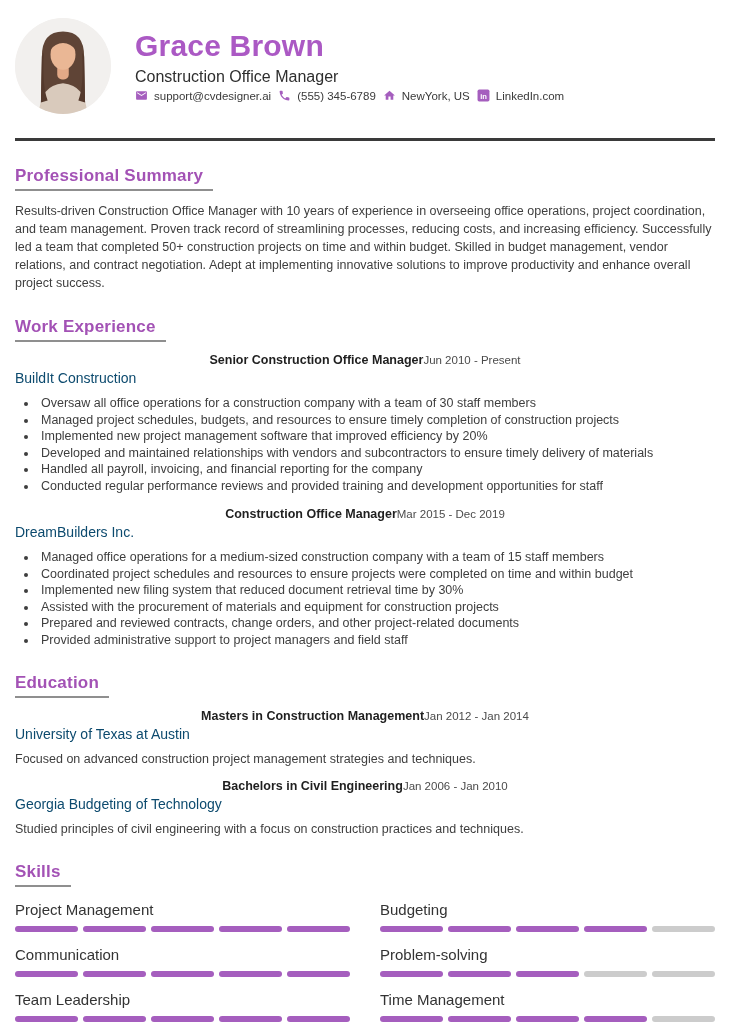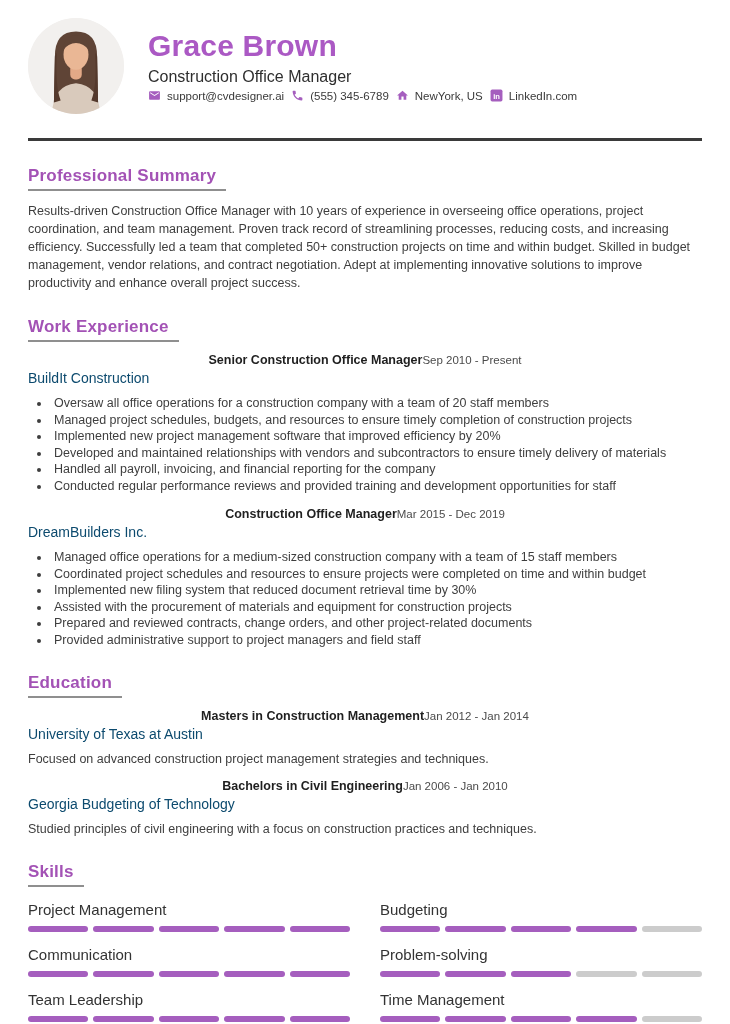--- a/index.html
+++ b/index.html
@@ -13,21 +13,21 @@
     --title-text:#1f1f1f;
     --date-text:#4b4b4b;
   }
   *{margin:0;padding:0;box-sizing:border-box;}
   html,body{background:#fff;}
   body{
     width:730px;height:1024px;overflow:hidden;
     font-family:"Liberation Sans","DejaVu Sans",sans-serif;
     color:var(--text);
   }
-  .page{width:730px;height:1024px;padding:0 28px;background:#fff;}
+  .page{width:730px;height:1024px;padding:0 15px;background:#fff;}
 
   
   .header{
     display:flex;align-items:center;gap:24px;
     padding:18px 0 24px;
     border-bottom:3px solid var(--divider);
   }
   .avatar{
     width:96px;height:96px;border-radius:50%;overflow:hidden;flex:0 0 96px;
     background:#f2f0ee;
@@ -153,25 +153,25 @@
     <h2 class="section-heading">Professional Summary</h2>
     <p class="summary-text">Results-driven Construction Office Manager with 10 years of experience in overseeing office operations, project coordination, and team management. Proven track record of streamlining processes, reducing costs, and increasing efficiency. Successfully led a team that completed 50+ construction projects on time and within budget. Skilled in budget management, vendor relations, and contract negotiation. Adept at implementing innovative solutions to improve productivity and enhance overall project success.</p>
   </section>
 
   <section class="section">
     <h2 class="section-heading">Work Experience</h2>
 
     <div class="job">
       <div class="entry-head">
         <span class="entry-title">Senior Construction Office Manager</span>
-        <span class="entry-dates">Sep 2010 - Present</span>
+        <span class="entry-dates">Jun 2010 - Present</span>
       </div>
       <div class="entry-sub">BuildIt Construction</div>
       <ul>
-        <li>Oversaw all office operations for a construction company with a team of 20 staff members</li>
+        <li>Oversaw all office operations for a construction company with a team of 30 staff members</li>
         <li>Managed project schedules, budgets, and resources to ensure timely completion of construction projects</li>
         <li>Implemented new project management software that improved efficiency by 20%</li>
         <li>Developed and maintained relationships with vendors and subcontractors to ensure timely delivery of materials</li>
         <li>Handled all payroll, invoicing, and financial reporting for the company</li>
         <li>Conducted regular performance reviews and provided training and development opportunities for staff</li>
       </ul>
     </div>
 
     <div class="job">
       <div class="entry-head">

